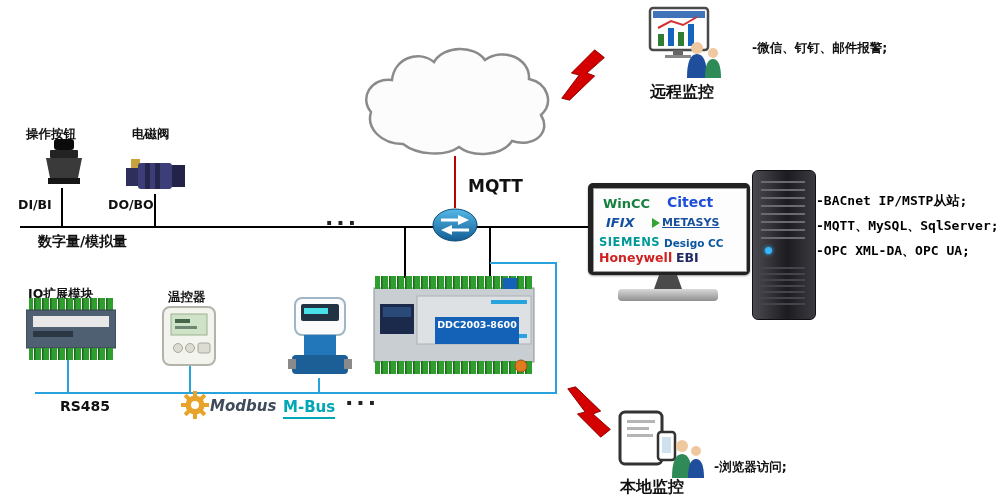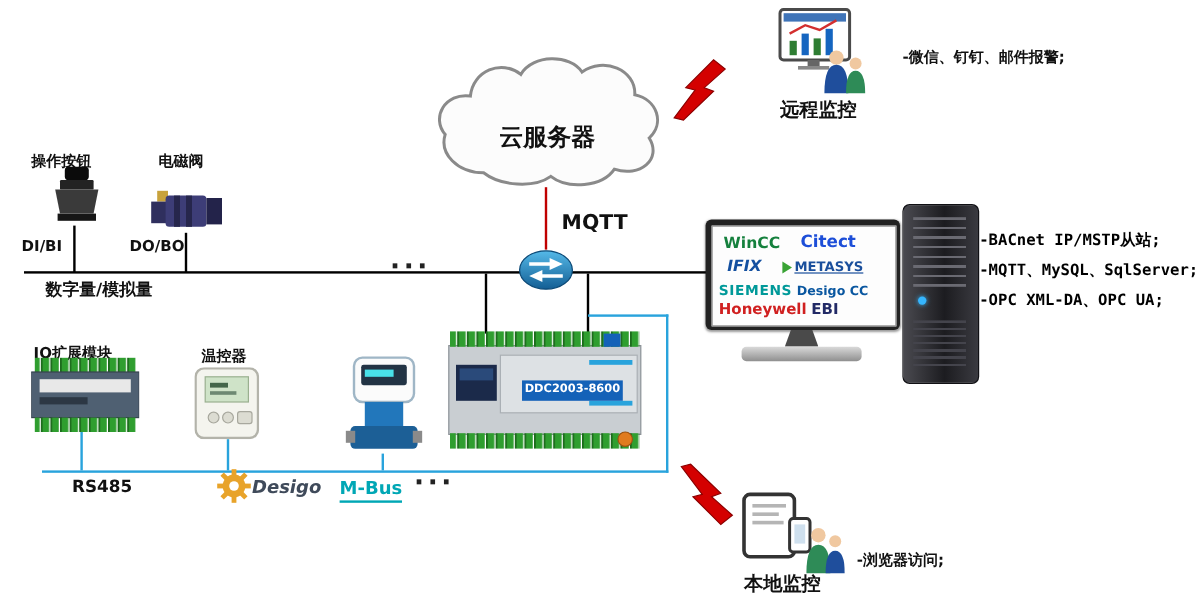--- a/index.html
+++ b/index.html
@@ -7,21 +7,21 @@
           font-family:"DejaVu Sans",sans-serif;}
   .abs{position:absolute;}
   .lbl{position:absolute;font-weight:bold;color:#111;white-space:nowrap;}
   .line{position:absolute;background:#000;}
   .redline{position:absolute;background:#c00000;}
   .blueline{position:absolute;background:#29a3dc;}
   .dots{position:absolute;font-weight:bold;color:#222;font-size:22px;letter-spacing:3px;line-height:14px;}
   .feature{font-family:"DejaVu Sans Mono","DejaVu Sans",monospace;font-weight:bold;font-size:13px;
            color:#000;line-height:25px;white-space:nowrap;}
   .screen-logo{position:absolute;font-weight:bold;white-space:nowrap;line-height:1;}
-  .ddc-label{position:absolute;left:435px;top:317px;width:84px;height:17px;background:#1462b8;
+  .ddc-label{position:absolute;left:435px;top:317px;width:84px;height:27px;background:#1462b8;
              color:#fff;font-size:9.5px;font-weight:bold;text-align:center;line-height:15px;}
   .monitor-bezel{position:absolute;left:588px;top:183px;width:162px;height:92px;background:#222;
                  border-radius:5px;box-shadow:0 1px 2px rgba(0,0,0,.4);}
   .monitor-screen{position:absolute;left:593px;top:188px;width:152px;height:82px;background:#fdfdfd;
                   border:1px solid #9a9a9a;}
   .monitor-neck{position:absolute;left:654px;top:275px;width:28px;height:14px;background:#4a4a4a;
                 clip-path:polygon(18% 0,82% 0,100% 100%,0 100%);}
   .monitor-base{position:absolute;left:618px;top:289px;width:100px;height:12px;border-radius:4px;
                 background:linear-gradient(#d9d9d9,#8f8f8f);}
   .server{position:absolute;left:752px;top:170px;width:62px;height:148px;border-radius:6px;
@@ -53,21 +53,20 @@
   <div class="blueline" style="left:35px;top:392px;width:522px;height:2px;"></div>
   <div class="blueline" style="left:67px;top:360px;width:2px;height:32px;"></div>
   <div class="blueline" style="left:189px;top:366px;width:2px;height:26px;"></div>
   <div class="blueline" style="left:318px;top:378px;width:2px;height:14px;"></div>
 
   <svg class="abs" style="left:355px;top:40px;" width="205" height="128" viewBox="0 0 205 128">
     <path d="M48 104 C26 104 11 88 16 72 C4 58 16 37 37 40 C39 19 63 9 79 22
              C89 5 120 5 130 20 C148 7 175 18 174 39 C193 43 199 63 186 75
              C197 93 178 108 157 101 C147 116 118 118 104 107 C90 117 62 115 48 104 Z" fill="#fcfcfc" stroke="#8a8a8a" stroke-width="2.5"></path>
   </svg>
-  <div class="lbl" style="left:392px;top:101px;width:128px;text-align:center;font-size:20px;">云服务器</div>
 
   <div class="lbl" style="left:468px;top:176px;font-size:17px;">MQTT</div>
 
   <svg class="abs" style="left:432px;top:206px;" width="46" height="38" viewBox="0 0 46 38">
     <defs>
       <linearGradient id="rg" x1="0" y1="0" x2="0" y2="1">
         <stop offset="0" stop-color="#55b9e8"></stop>
           <stop offset="1" stop-color="#135e94"></stop>
       </linearGradient>
     </defs>
@@ -167,21 +166,21 @@
       <rect x="13" y="1" width="4" height="9" transform="rotate(90 15 15)"></rect>
       <rect x="13" y="1" width="4" height="9" transform="rotate(135 15 15)"></rect>
       <rect x="13" y="1" width="4" height="9" transform="rotate(180 15 15)"></rect>
       <rect x="13" y="1" width="4" height="9" transform="rotate(225 15 15)"></rect>
       <rect x="13" y="1" width="4" height="9" transform="rotate(270 15 15)"></rect>
       <rect x="13" y="1" width="4" height="9" transform="rotate(315 15 15)"></rect>
       <circle cx="15" cy="15" r="9.5"></circle>
     </g>
     <circle cx="15" cy="15" r="4" fill="#fff"></circle>
   </svg>
-  <div class="lbl" style="left:210px;top:397px;font-size:15px;color:#3f4a5a;font-style:italic;">Desigo</div>
+  <div class="lbl" style="left:210px;top:397px;font-size:15px;color:#3f4a5a;font-style:italic;">Modbus</div>
 
   <div class="lbl mbus" style="left:283px;top:398px;font-size:15px;">M-Bus</div>
   <div class="dots" style="left:345px;top:396px;">···</div>
 
   <div class="monitor-bezel"></div>
   <div class="monitor-screen"></div>
   <div class="monitor-neck"></div>
   <div class="monitor-base"></div>
 
   <div class="screen-logo" style="left:603px;top:197px;font-size:13px;color:#15803d;">WinCC</div>

